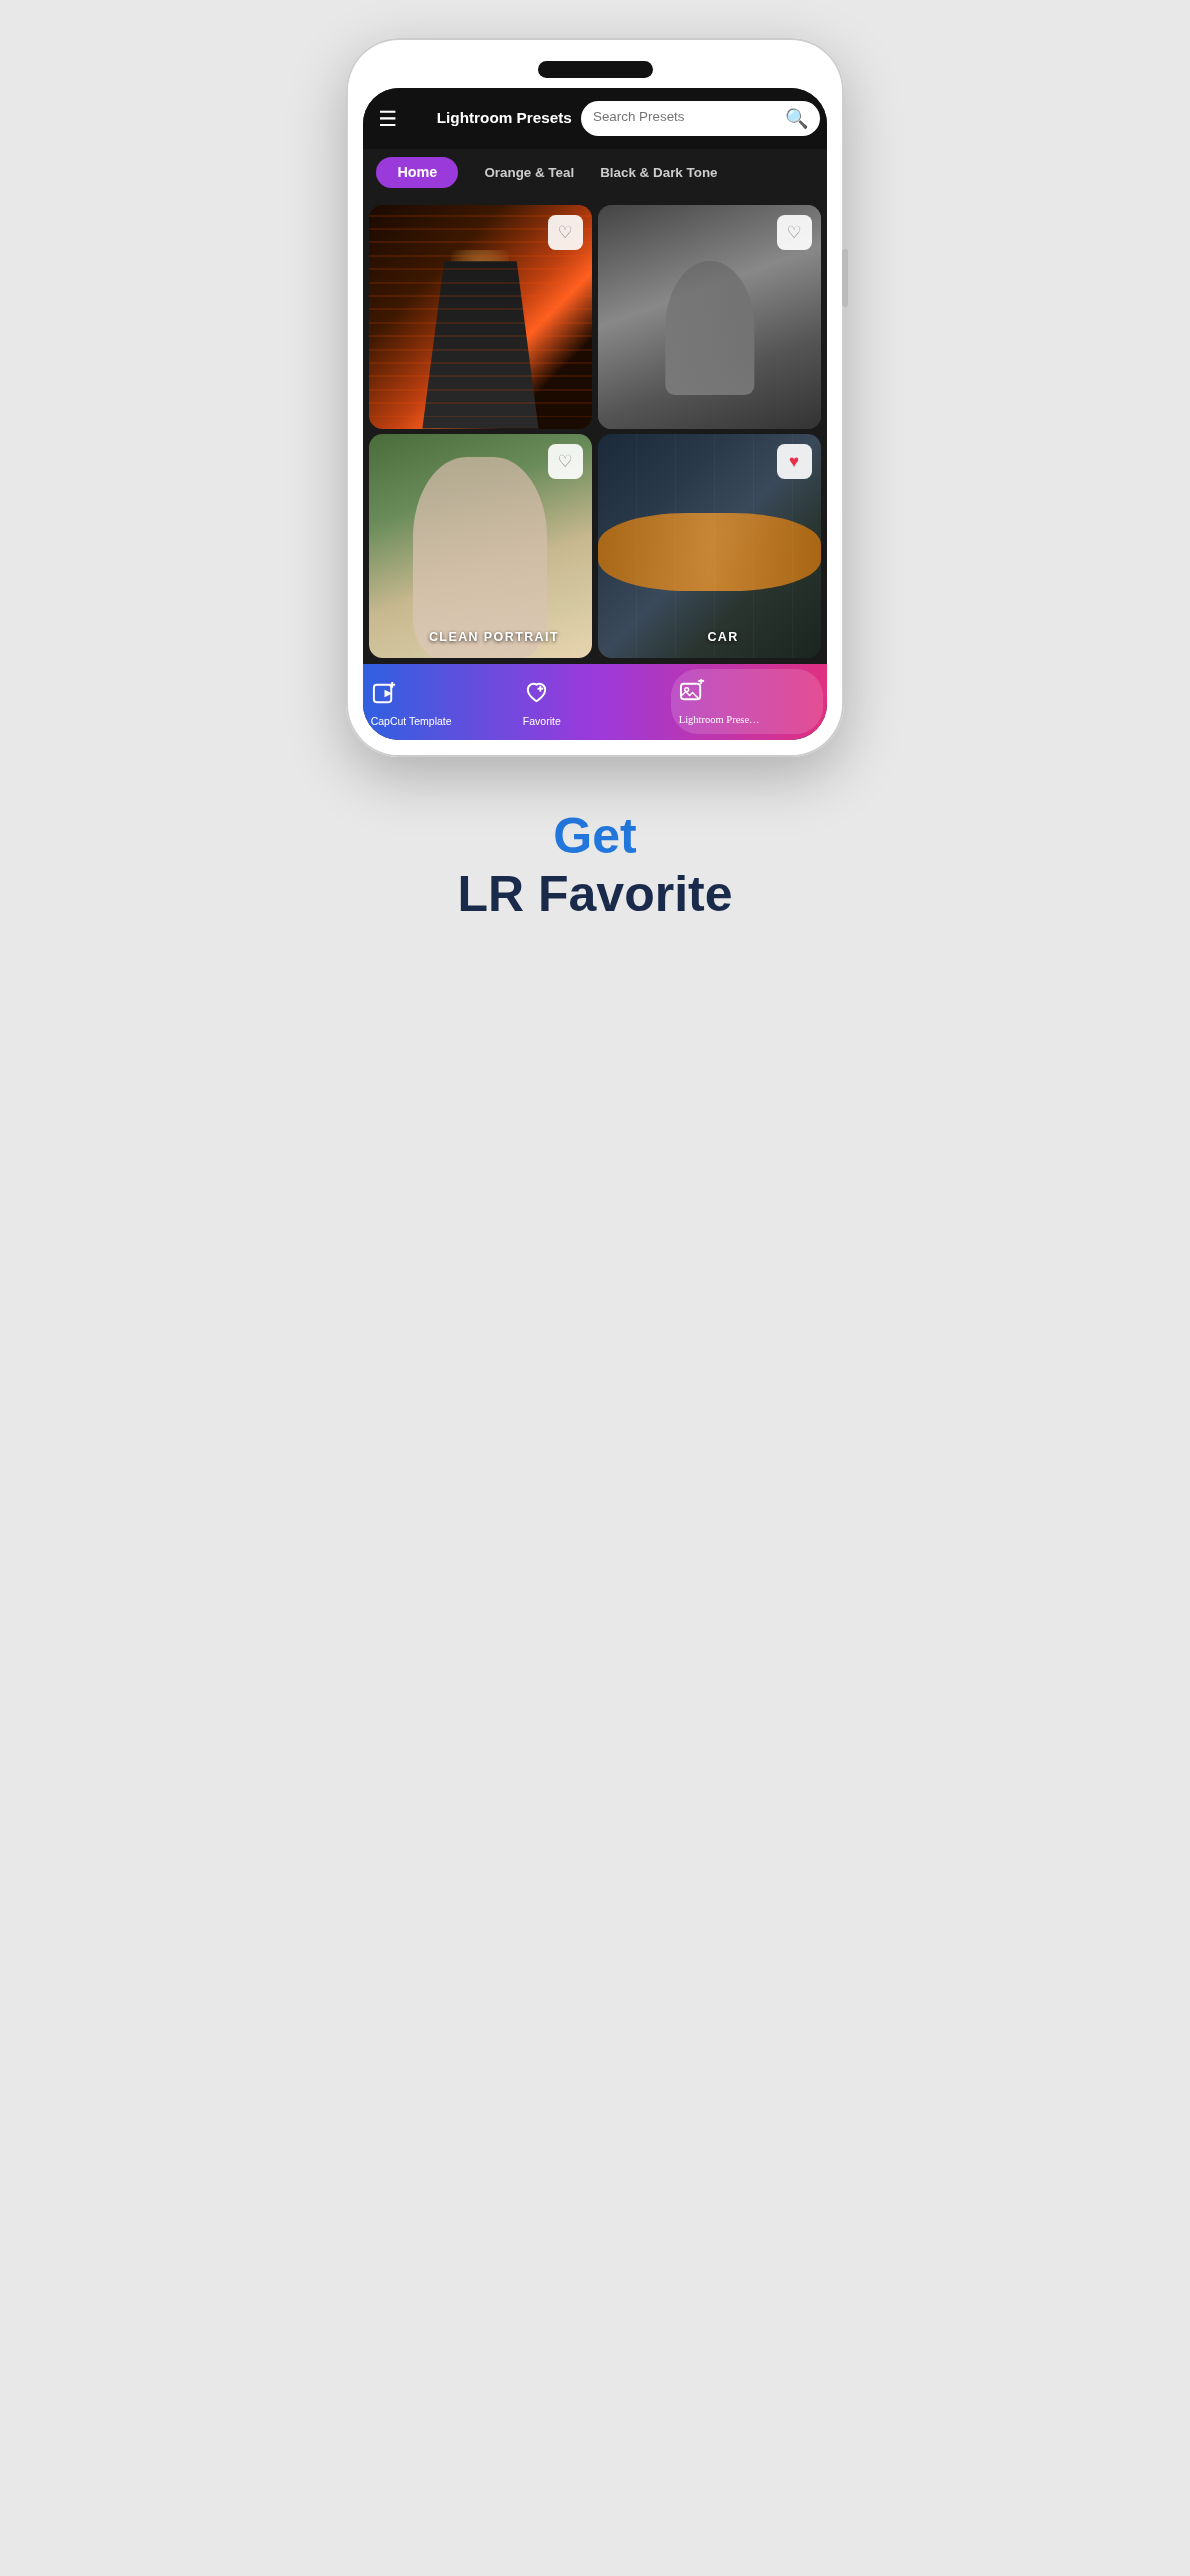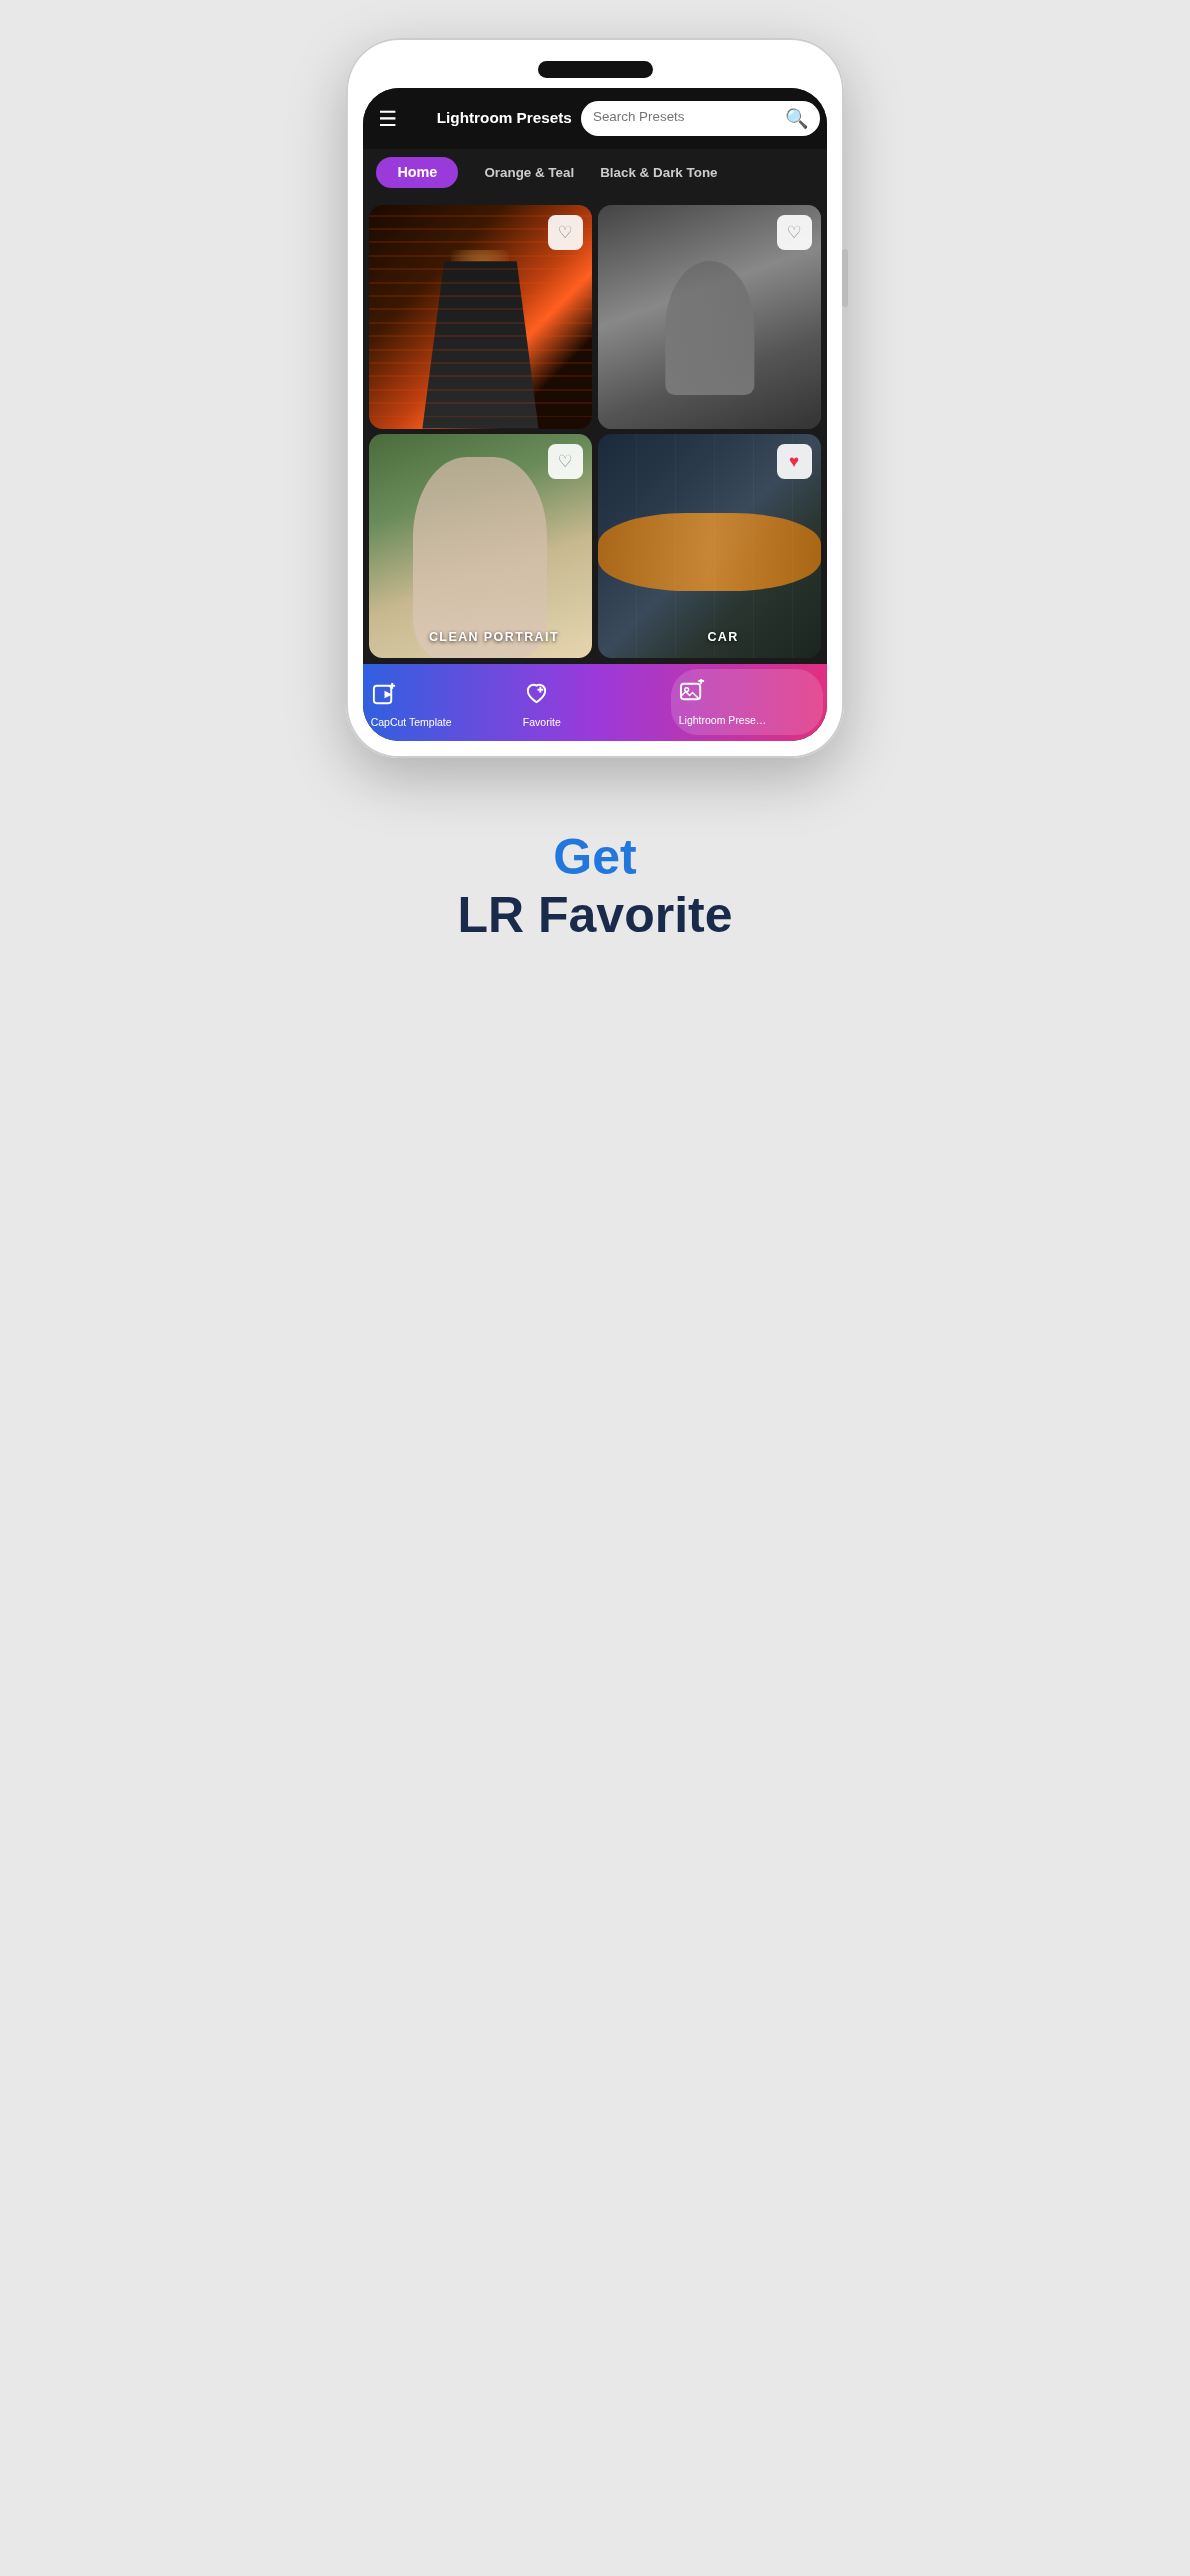--- a/index.html
+++ b/index.html
@@ -309,37 +309,38 @@
       cursor: pointer;
       color: #fff;
       gap: 3.8px;
     }
 
     .nav-item.active {
       background: rgba(255,255,255,0.15);
       border-radius: 27px;
       margin: 5.8px 3.8px;
       padding: 9.6px 7.7px;
+      font-family: Liberation Serif, serif;
     }
 
     .nav-icon {
       font-size: 23px;
       line-height: 1;
     }
 
     .nav-label {
       font-size: 10.5px;
       font-weight: 500;
       white-space: nowrap;
     }
 
     
     .promo-text {
       text-align: center;
-      margin-top: 72px;
+      margin-top: 52px;
     }
 
     .promo-get {
       font-size: 50px;
       font-weight: 700;
       color: #2277dd;
       line-height: 1.1;
     }
 
     .promo-subtitle {

